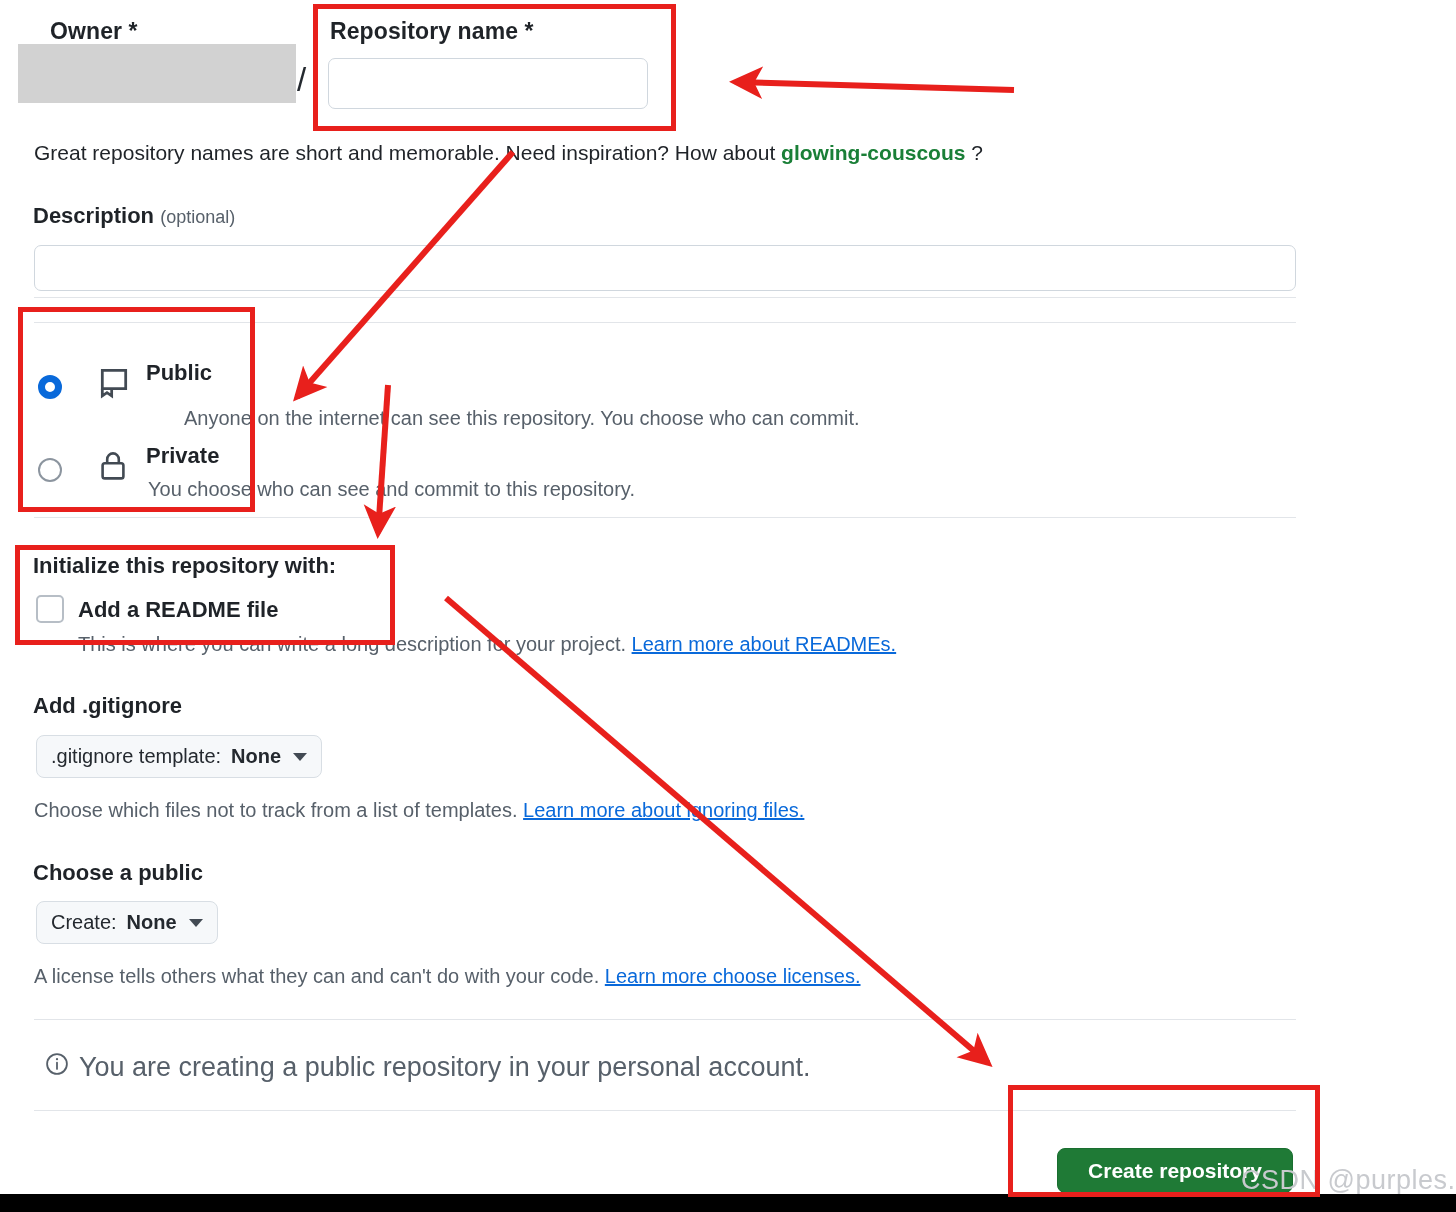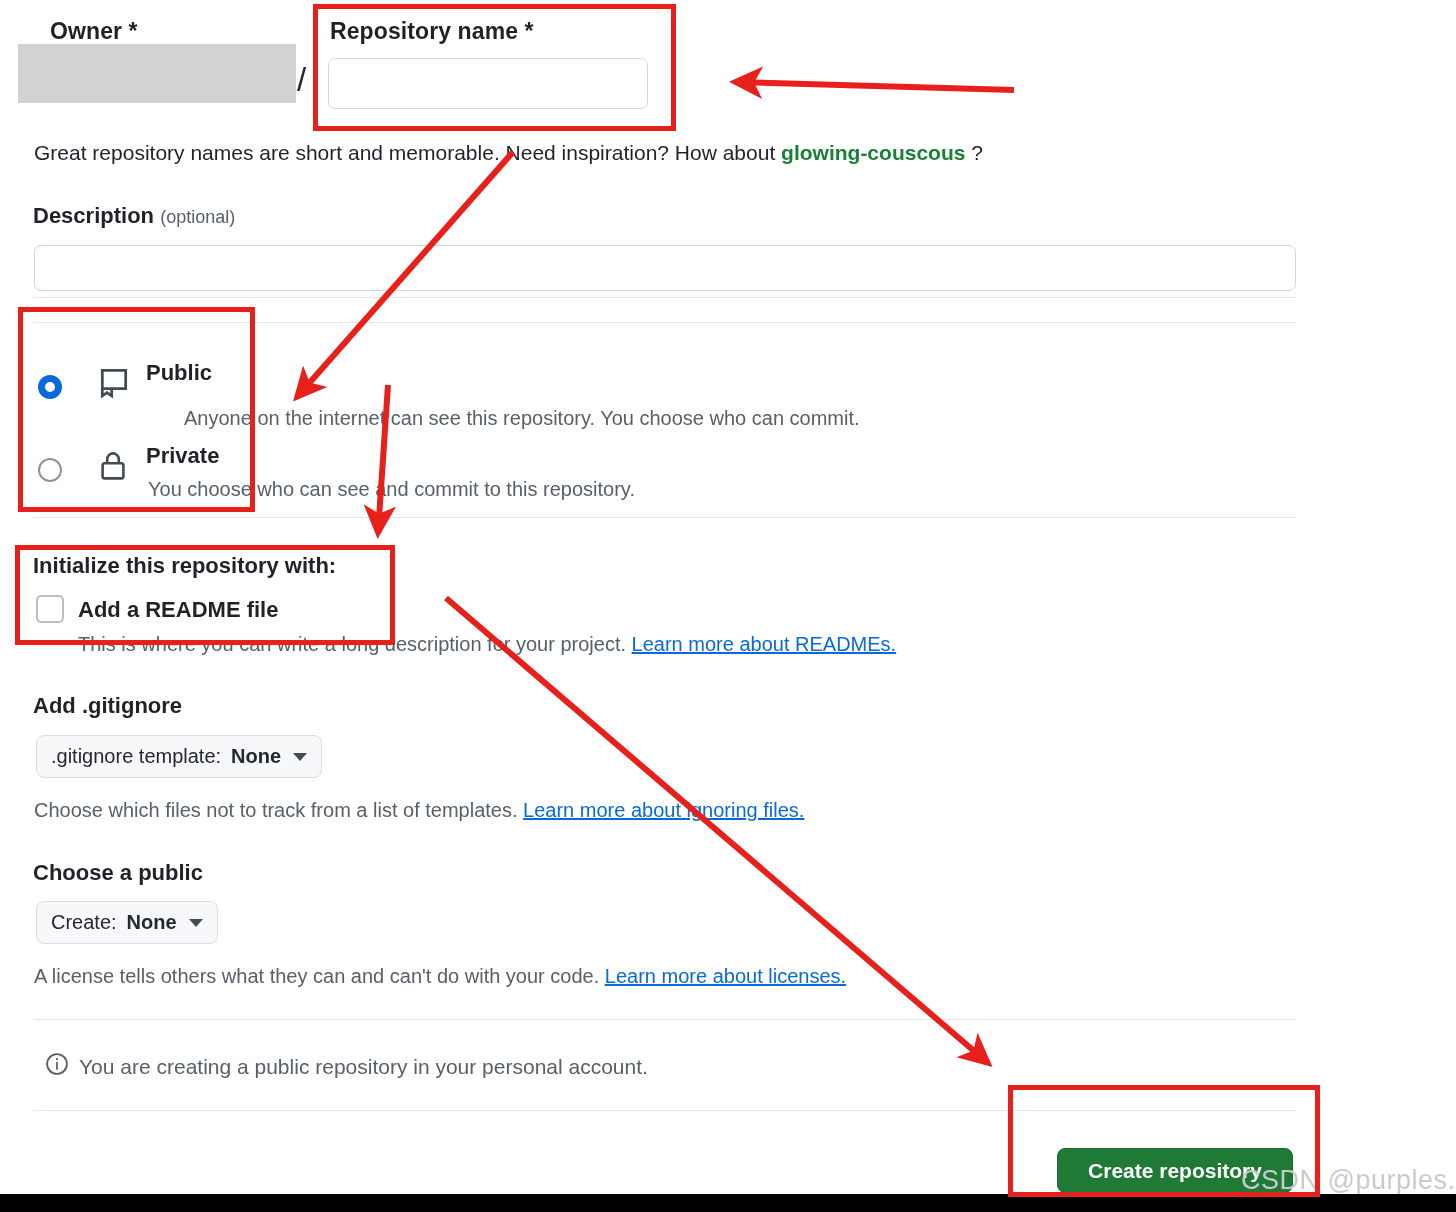--- a/index.html
+++ b/index.html
@@ -115,21 +115,21 @@
   .select-btn .sel-value { font-weight: 700; }
   .caret {
     width: 0; height: 0;
     border-left: 7px solid transparent;
     border-right: 7px solid transparent;
     border-top: 8px solid #424a53;
     margin-left: 2px;
   }
 
   
-  .info-note { position: absolute; left: 45px; top: 1052px; font-size: 21px; color: #57606a; display: flex; align-items: center; gap: 10px; }
+  .info-note { position: absolute; left: 45px; top: 1052px; font-size: 27px; color: #57606a; display: flex; align-items: center; gap: 10px; }
 
   
   .create-btn {
     position: absolute; left: 1057px; top: 1148px;
     width: 236px; height: 45px;
     background: #1f7a36;
     border: 1px solid #1a6e30;
     border-radius: 8px;
     color: #ffffff;
     font-size: 21px; font-weight: 700;
@@ -233,21 +233,21 @@
     <span>Choose which files not to track from a list of templates. </span><a class="link" href="#">Learn more about ignoring files.</a>
   </div>
 
   <div class="section-heading" style="left:33px; top:860px;">Choose a public</div>
   <div class="select-btn" style="left:36px; top:901px;">
     <span class="sel-prefix">Create:</span>
     <span class="sel-value">None</span>
     <span class="caret"></span>
   </div>
   <div class="sub-note" style="left:34px; top:965px;">
-    <span>A license tells others what they can and can't do with your code. </span><a class="link" href="#">Learn more about licenses.</a>
+    <span>A license tells others what they can and can't do with your code. </span><a class="link" href="#">Learn more choose licenses.</a>
   </div>
 
   <div class="info-note">
     <span>
       <svg width="24" height="24" viewBox="0 0 16 16" fill="none" stroke="#57606a" stroke-width="1.2">
         <circle cx="8" cy="8" r="6.6"></circle>
         <path d="M8 7.1v4.2" stroke-linecap="round"></path>
         <circle cx="8" cy="4.8" r="0.75" fill="#57606a" stroke="none"></circle>
       </svg>
     </span>

